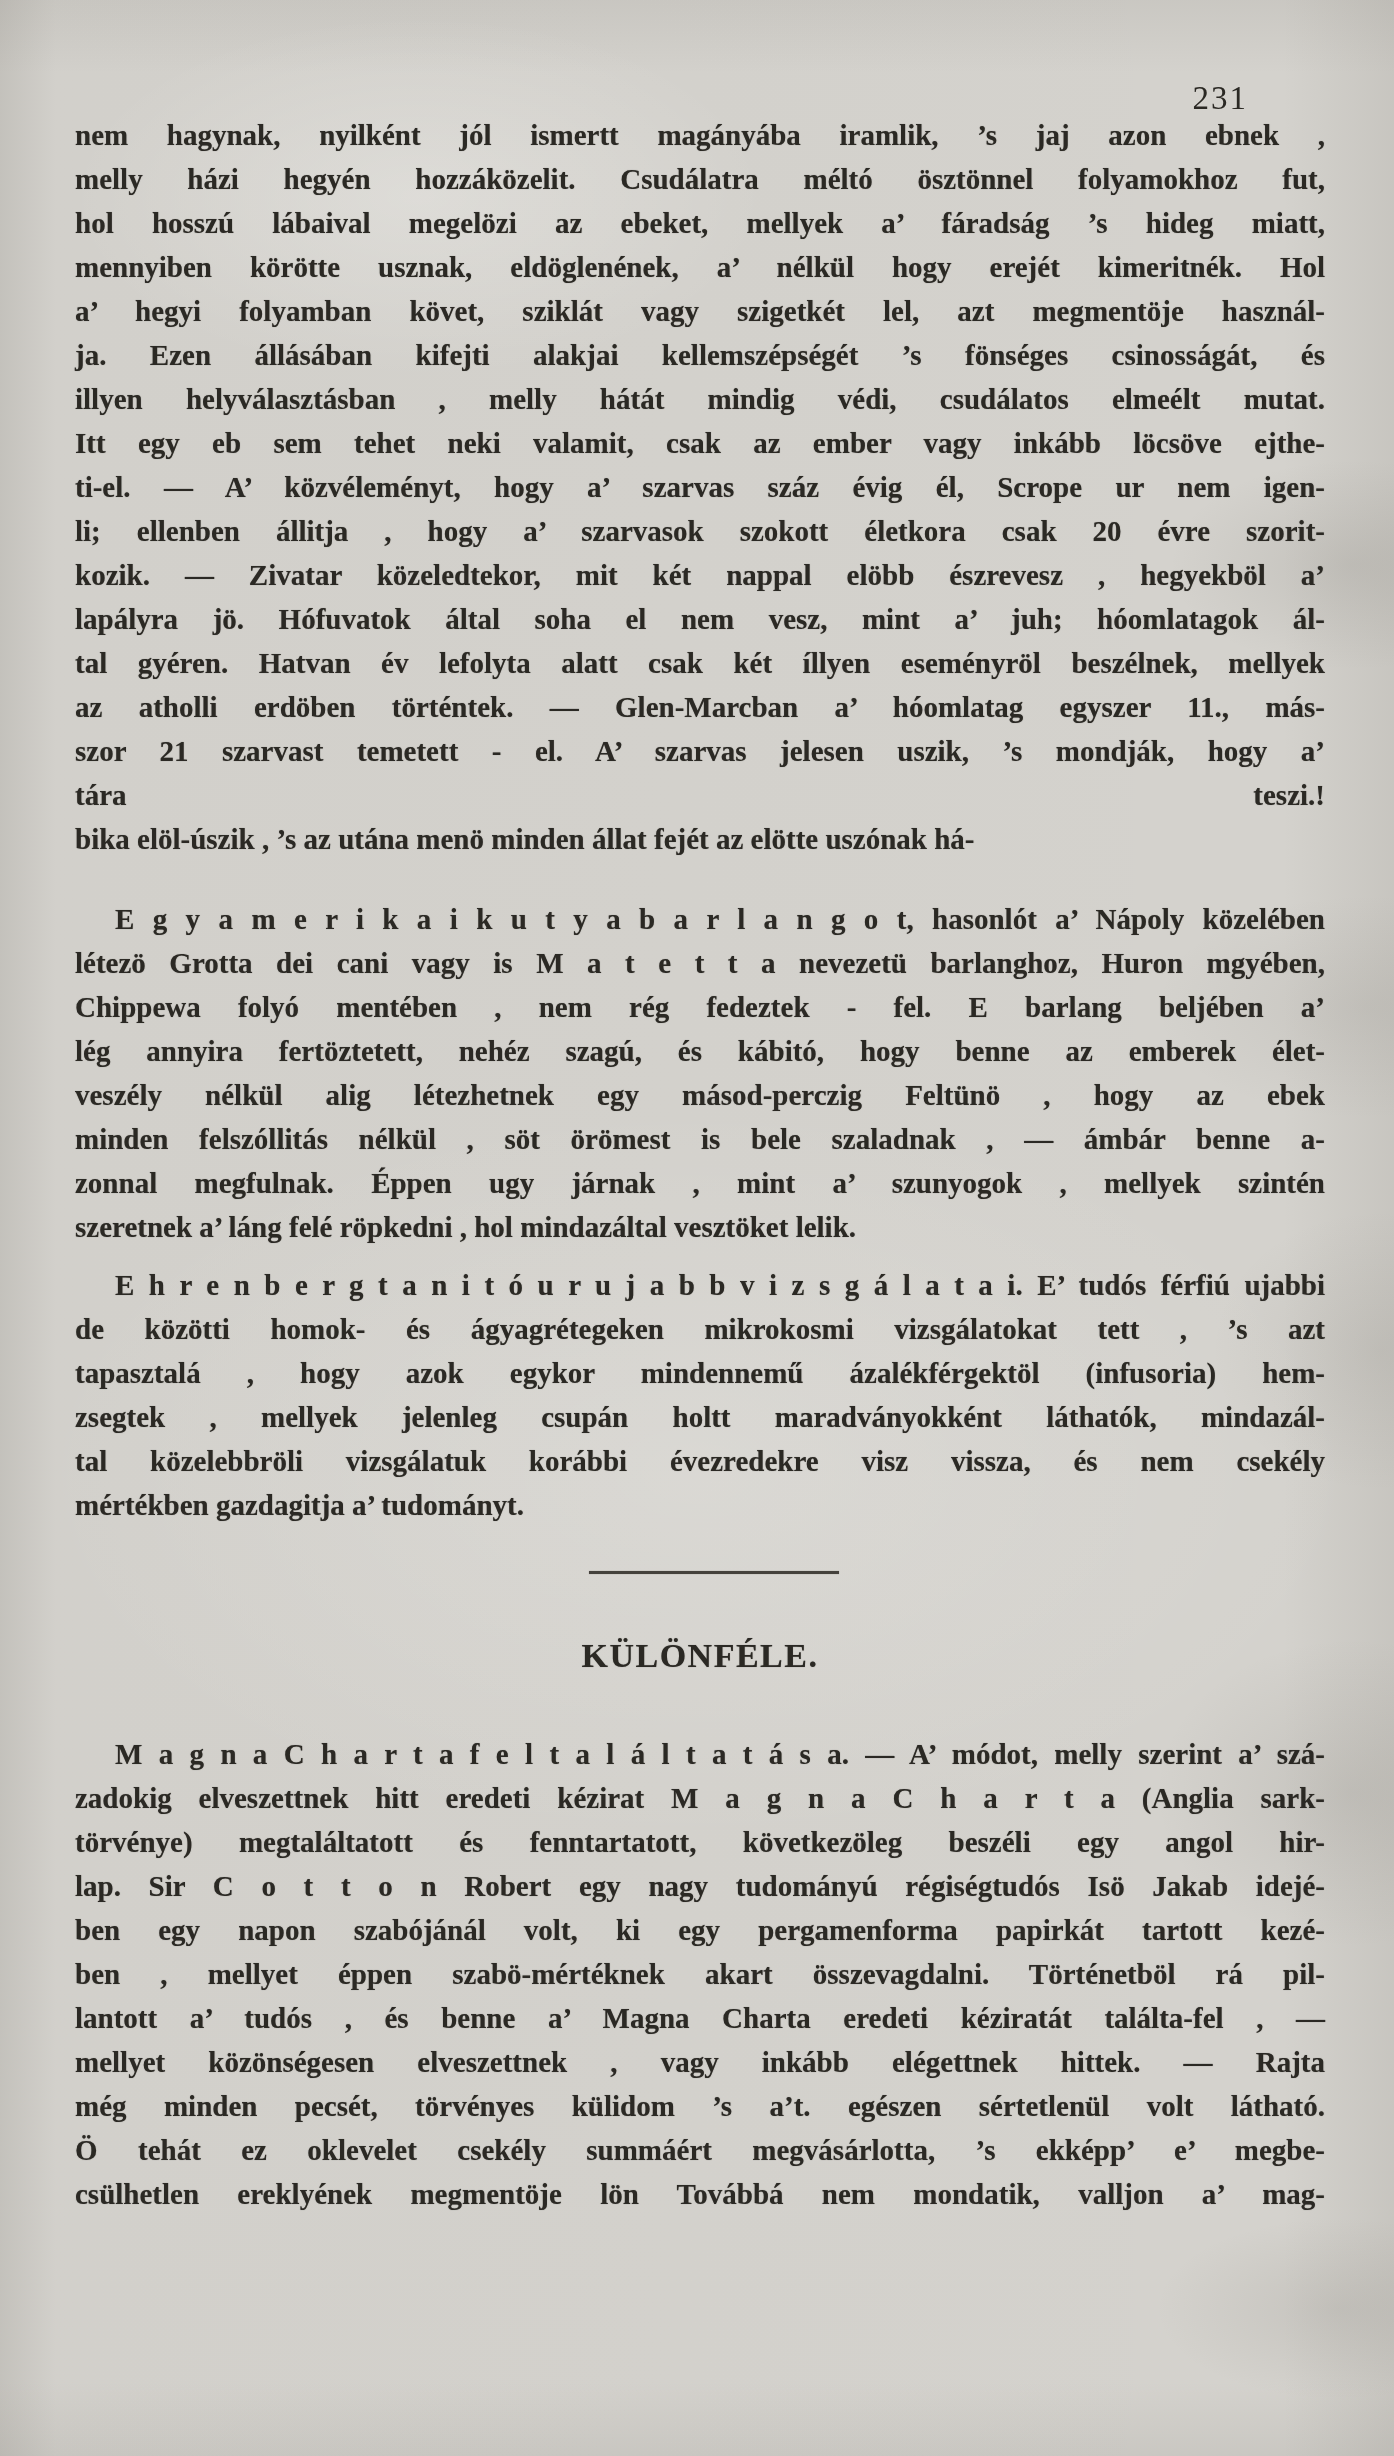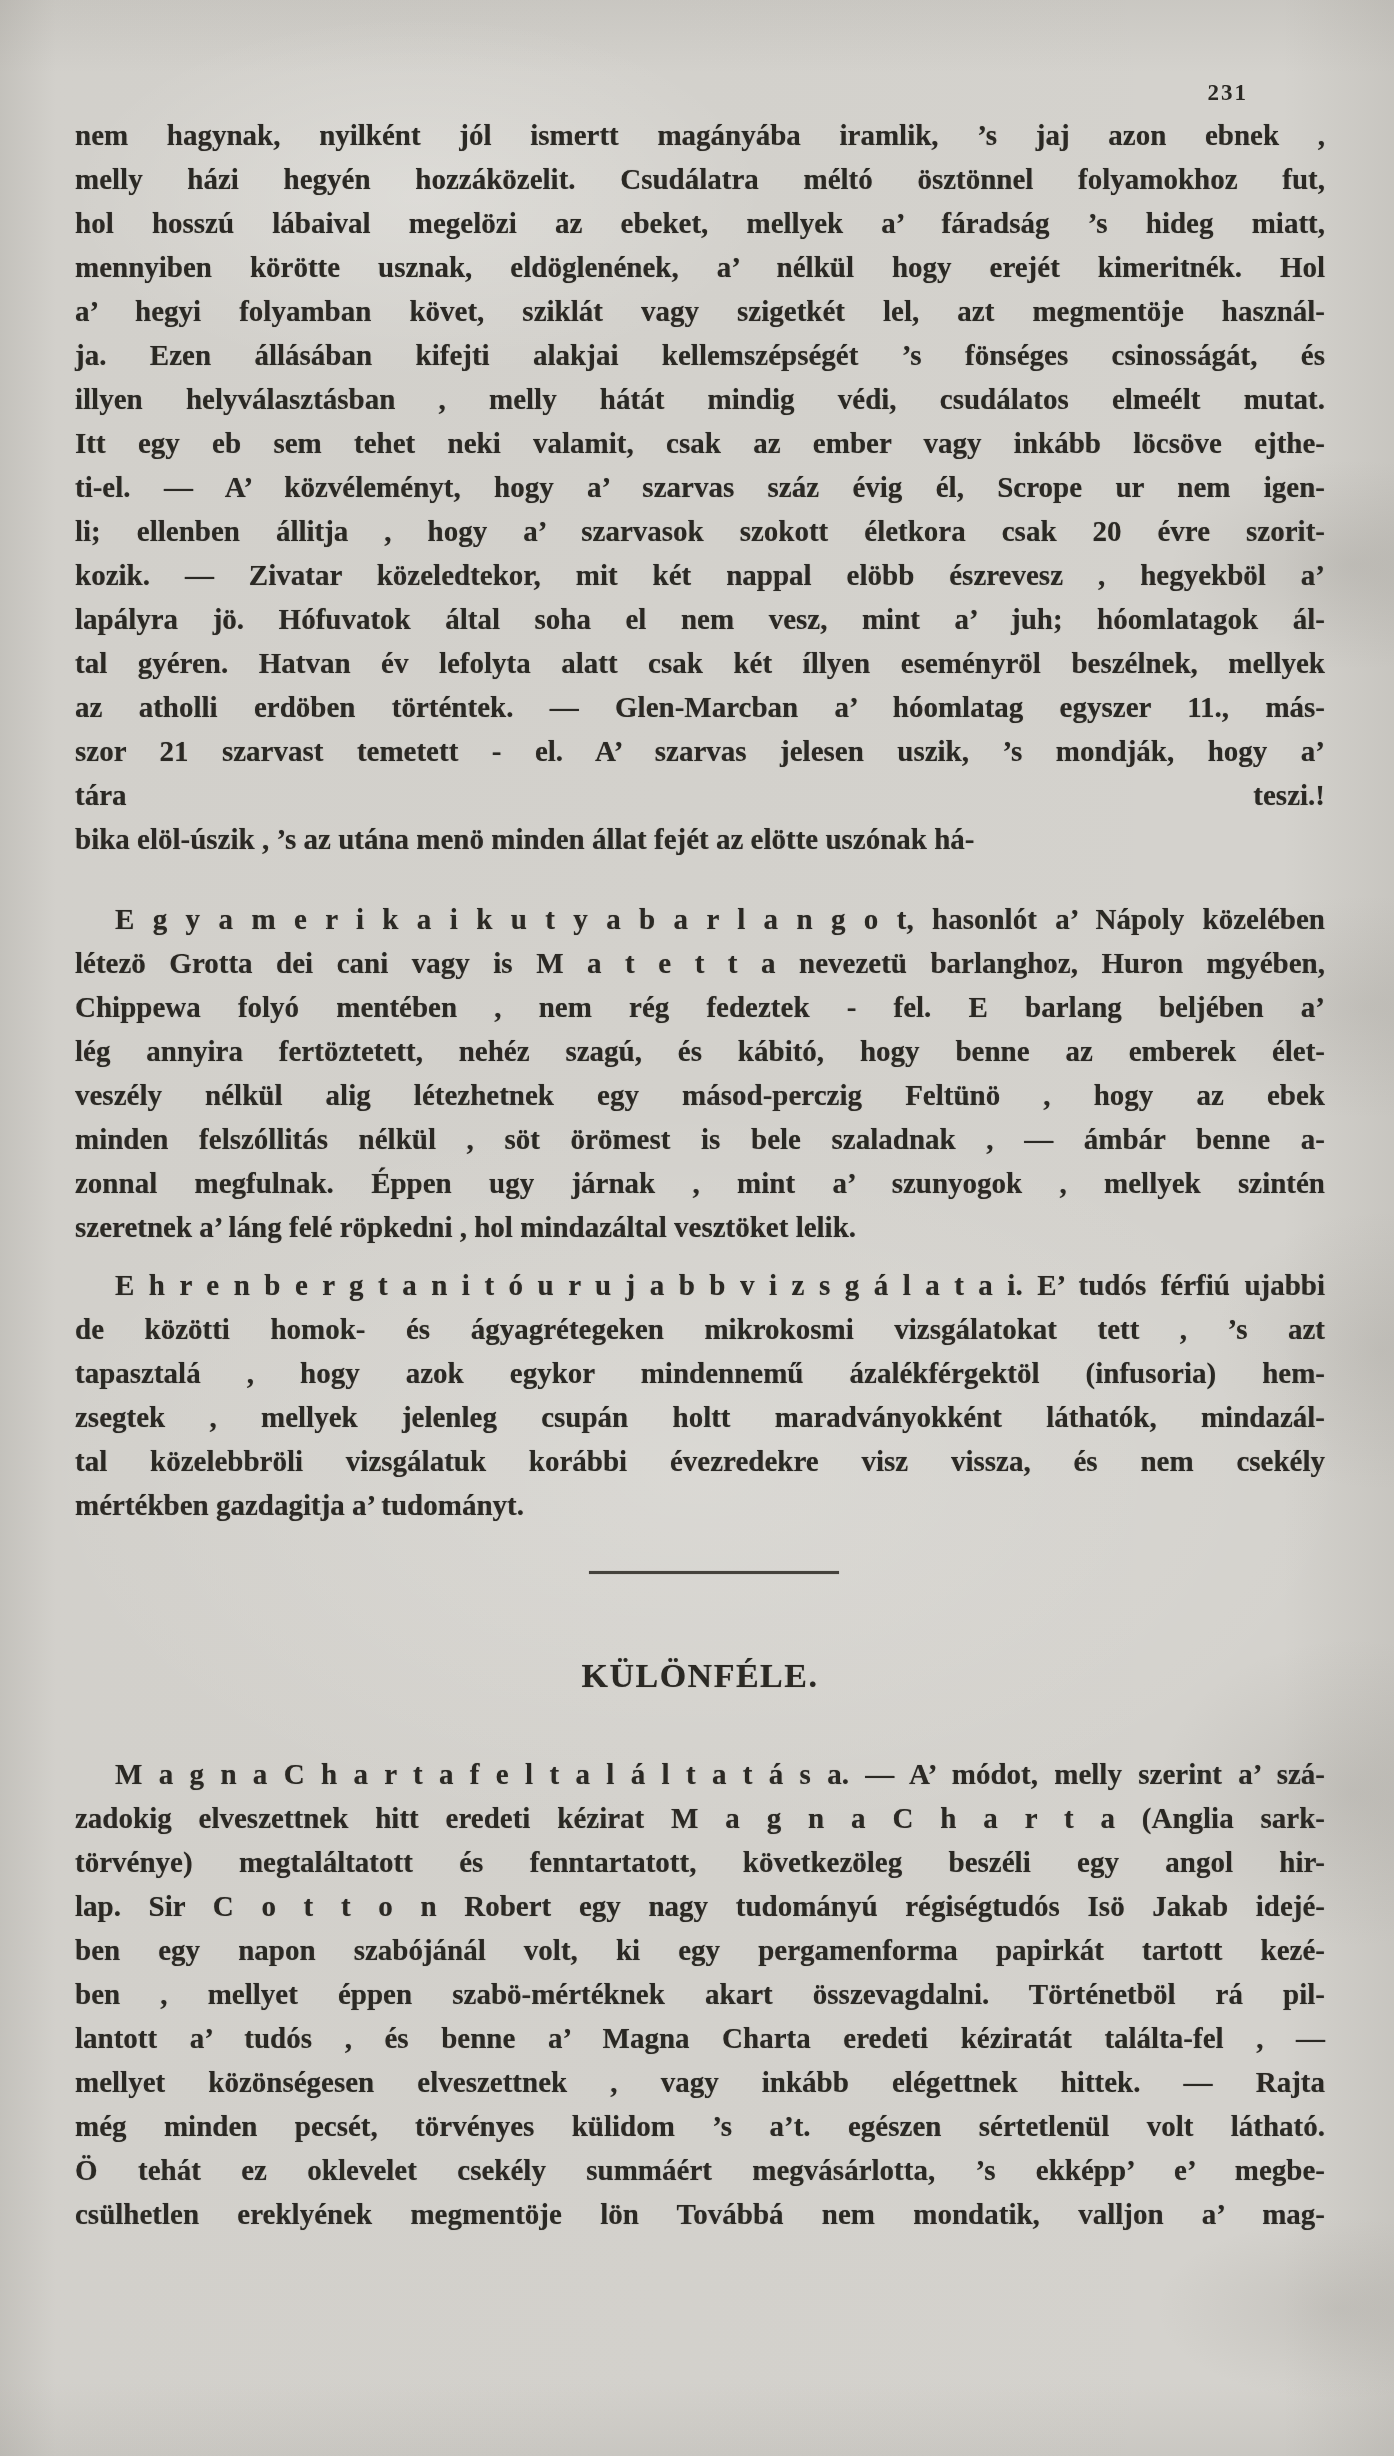--- a/index.html
+++ b/index.html
@@ -19,21 +19,21 @@
       radial-gradient(ellipse 280px 220px at 97% 73%, rgba(96,92,84,0.13), transparent 70%),
       radial-gradient(ellipse 260px 130px at 96% 94%, rgba(96,92,84,0.12), transparent 70%),
       radial-gradient(ellipse 500px 260px at 30% 8%, rgba(255,255,252,0.25), transparent 70%),
       radial-gradient(ellipse 900px 500px at 50% 60%, rgba(255,255,252,0.16), transparent 75%),
       linear-gradient(90deg, rgba(110,106,98,0.16), rgba(110,106,98,0.02) 4%, rgba(110,106,98,0.0) 92%, rgba(110,106,98,0.12)),
       linear-gradient(180deg, rgba(110,106,98,0.10), rgba(110,106,98,0.0) 3%, rgba(110,106,98,0.0) 97%, rgba(110,106,98,0.10)),
       var(--paper, #d4d2cd);
   }
   .pagenum {
     position: absolute; top: 80px; right: 146px;
-    font-size: 23px; font-weight: bold;
+    font-size: 33px; font-weight: normal;
     color: var(--ink, #2b2924);
     letter-spacing: 2px;
   }
   .textblock {
     position: absolute; left: 75px; top: 0; width: 1250px;
     color: var(--ink, #2b2924);
   }
   .para { font-weight: bold; font-size: 29px; line-height: 44px; }
   .line {
     text-align: justify;
@@ -45,21 +45,21 @@
   .indented .line:first-child { text-indent: 40px; }
   .para-1 { margin-top: 113px; }
   .para-2 { margin-top: 36px; }
   .para-3 { margin-top: 14px; }
   .rule {
     border: 0; border-top: 3px solid #45423c;
     width: 250px; margin: 44px auto 0; transform: translateX(14px);
     box-shadow: 0 0 1px rgba(43,41,36,0.5);
   }
   .heading {
-    margin: 80px 0 0; text-align: center;
+    margin: 60px 0 0; text-align: center;
     font-size: 34px; line-height: 44px; font-weight: bold;
     letter-spacing: 1.5px;
     color: var(--ink, #2b2924);
     text-shadow: 0 0 1px rgba(43,41,36,0.45);
   }
   .para-4 { margin-top: 54px; }
 </style>
 </head>
 <body>
 

